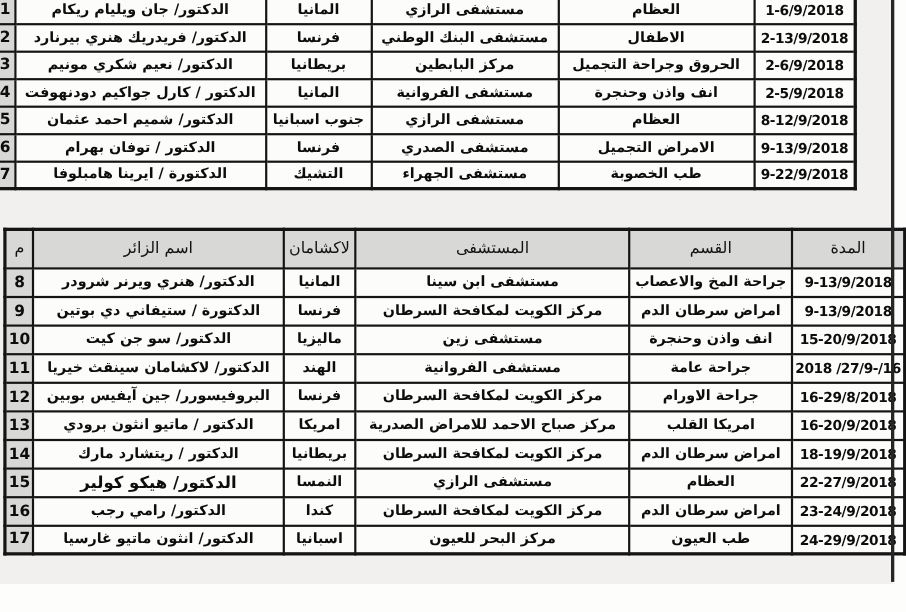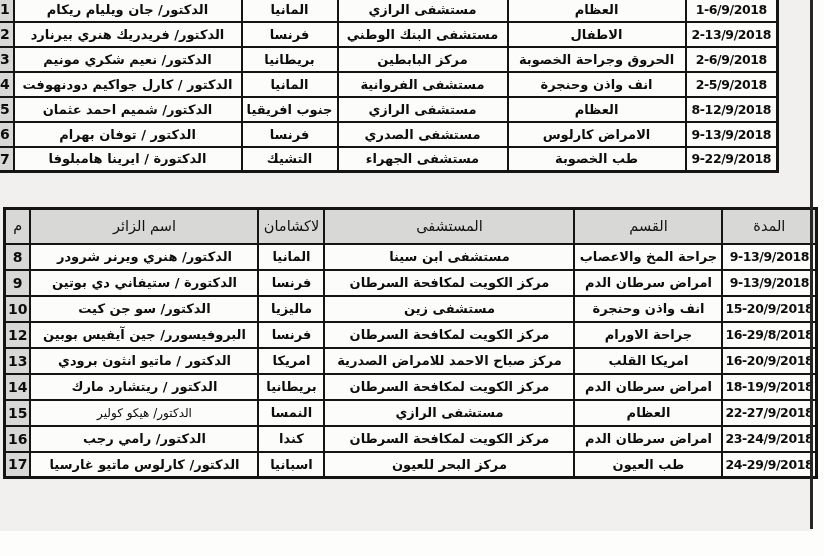--- a/index.html
+++ b/index.html
@@ -10,21 +10,21 @@
   .scan-edge-line { position:absolute; left:810px; top:0; width:3px; height:529px; background:#262626; }
 
   table { border-collapse:collapse; table-layout:fixed; background:#fcfcfb; }
   td, th { border:2px solid #141414; text-align:center; vertical-align:middle;
            padding:0 2px; overflow:hidden; white-space:nowrap; }
   th { background:#d8d8d7; font-weight:normal; font-size:14.5px; height:35px; direction:rtl; color:#111; }
 
   td { font-weight:bold; font-size:13px; color:#0d0d0d; direction:rtl; }
   .col-num { background:#d8d8d7; font-size:14px; direction:ltr; }
   .col-duration { direction:ltr; font-size:12.5px; letter-spacing:-0.4px; font-weight:bold; }
-  td.light { font-weight:normal; font-size:12px;text-align:center; }
+  td.light { font-weight:bold; font-size:15px;text-align:center; }
 
   #top-table { position:absolute; left:-6px; top:-5px; border:3px solid #141414; }
   #top-table td { height:25px; }
   #bottom-table { position:absolute; left:3px; top:207px; border:3px solid #141414; }
   #bottom-table td { height:26px; }
 </style>
 </head>
 <body>
 
 <div class="scan-page">
@@ -54,45 +54,45 @@
           <td class="col-nationality">فرنسا</td>
           <td class="col-hospital">مستشفى البنك الوطني</td>
           <td class="col-department">الاطفال</td>
           <td class="col-duration">2-13/9/2018</td>
         </tr>
         <tr>
           <td class="col-num">3</td>
           <td class="col-name">الدكتور/ نعيم شكري مونيم</td>
           <td class="col-nationality">بريطانيا</td>
           <td class="col-hospital">مركز البابطين</td>
-          <td class="col-department">الحروق وجراحة الخصوبة</td>
+          <td class="col-department">الحروق وجراحة التجميل</td>
           <td class="col-duration">2-6/9/2018</td>
         </tr>
         <tr>
           <td class="col-num">4</td>
           <td class="col-name">الدكتور / كارل جواكيم دودنهوفت</td>
           <td class="col-nationality">المانيا</td>
           <td class="col-hospital">مستشفى الفروانية</td>
           <td class="col-department">انف واذن وحنجرة</td>
           <td class="col-duration">2-5/9/2018</td>
         </tr>
         <tr>
           <td class="col-num">5</td>
           <td class="col-name">الدكتور/ شميم احمد عثمان</td>
-          <td class="col-nationality">جنوب افريقيا</td>
+          <td class="col-nationality">جنوب اسبانيا</td>
           <td class="col-hospital">مستشفى الرازي</td>
           <td class="col-department">العظام</td>
           <td class="col-duration">8-12/9/2018</td>
         </tr>
         <tr>
           <td class="col-num">6</td>
           <td class="col-name">الدكتور / توفان بهرام</td>
           <td class="col-nationality">فرنسا</td>
           <td class="col-hospital">مستشفى الصدري</td>
-          <td class="col-department">الامراض كارلوس</td>
+          <td class="col-department">الامراض التجميل</td>
           <td class="col-duration">9-13/9/2018</td>
         </tr>
         <tr>
           <td class="col-num">7</td>
           <td class="col-name">الدكتورة / ايرينا هامبلوفا</td>
           <td class="col-nationality">التشيك</td>
           <td class="col-hospital">مستشفى الجهراء</td>
           <td class="col-department">طب الخصوبة</td>
           <td class="col-duration">9-22/9/2018</td>
         </tr>
@@ -137,20 +137,28 @@
         </tr>
         <tr>
           <td class="col-num">10</td>
           <td class="col-name">الدكتور/ سو  جن كيت</td>
           <td class="col-nationality">ماليزيا</td>
           <td class="col-hospital">مستشفى زين</td>
           <td class="col-department">انف واذن وحنجرة</td>
           <td class="col-duration">15-20/9/2018</td>
         </tr>
         <tr>
+          <td class="col-num">11</td>
+          <td class="col-name">الدكتور/ لاكشامان سينقث خيريا</td>
+          <td class="col-nationality">الهند</td>
+          <td class="col-hospital">مستشفى الفروانية</td>
+          <td class="col-department">جراحة عامة</td>
+          <td class="col-duration">2018 /27/9-/16</td>
+        </tr>
+        <tr>
           <td class="col-num">12</td>
           <td class="col-name">البروفيسورر/ جين آيفيس بوبين</td>
           <td class="col-nationality">فرنسا</td>
           <td class="col-hospital">مركز الكويت لمكافحة السرطان</td>
           <td class="col-department">جراحة الاورام</td>
           <td class="col-duration">16-29/8/2018</td>
         </tr>
         <tr>
           <td class="col-num">13</td>
           <td class="col-name">الدكتور / ماتيو انثون برودي</td>
@@ -178,21 +186,21 @@
         <tr>
           <td class="col-num">16</td>
           <td class="col-name">الدكتور/ رامي رجب</td>
           <td class="col-nationality">كندا</td>
           <td class="col-hospital">مركز الكويت لمكافحة السرطان</td>
           <td class="col-department">امراض سرطان الدم</td>
           <td class="col-duration">23-24/9/2018</td>
         </tr>
         <tr>
           <td class="col-num">17</td>
-          <td class="col-name">الدكتور/ كارلوس ماتيو غارسيا</td>
+          <td class="col-name">الدكتور/ انثون ماتيو غارسيا</td>
           <td class="col-nationality">اسبانيا</td>
           <td class="col-hospital">مركز البحر للعيون</td>
           <td class="col-department">طب العيون</td>
           <td class="col-duration">24-29/9/2018</td>
         </tr>
       </tbody>
   </table>
 
   <div class="scan-edge-line"></div>
 </div>

